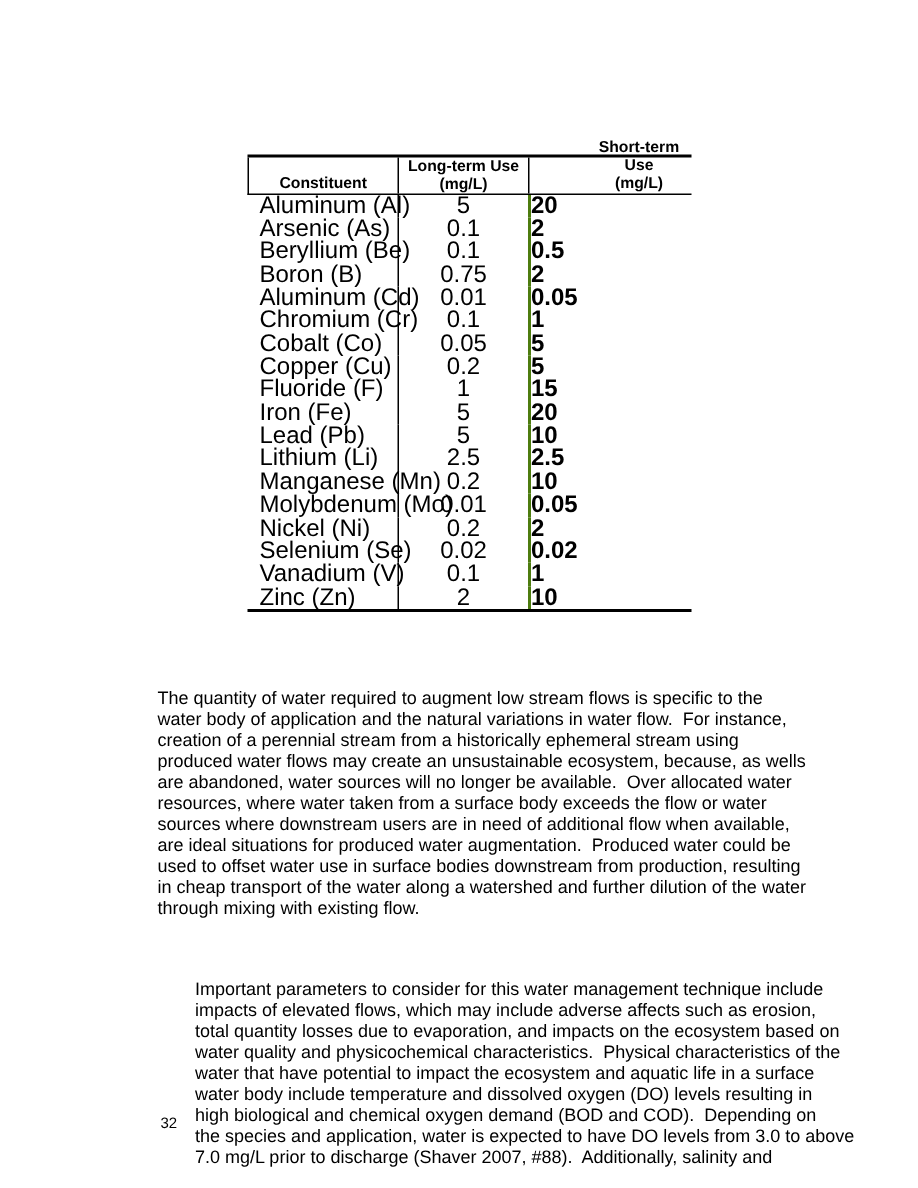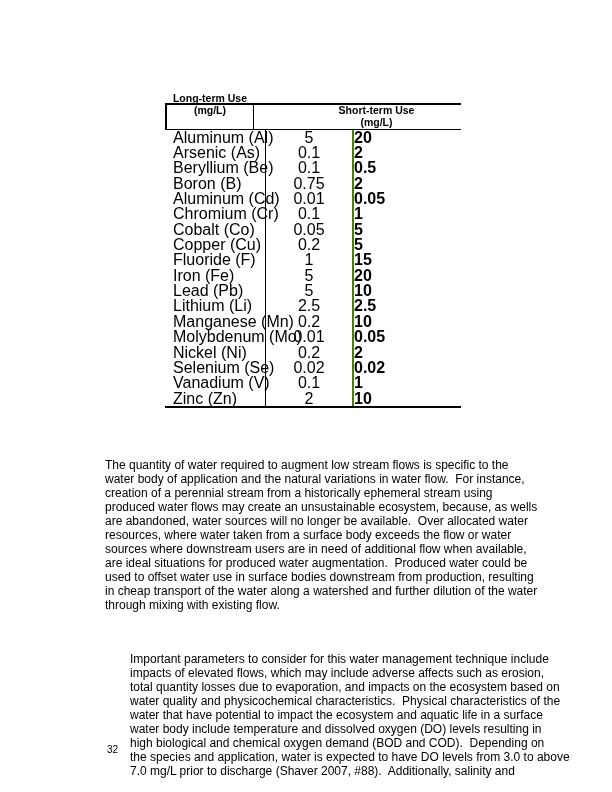--- a/index.html
+++ b/index.html
@@ -20,21 +20,21 @@
     box-sizing:content-box;
   }
   .thead {
     display:flex; height:24.5px; box-sizing:border-box;
     border-bottom:1.5px solid #000; border-left:1px solid #000;
     font-weight:bold; font-size:10.5px; line-height:12px;
   }
   .th1 { width:99px; display:flex; align-items:flex-end; justify-content:center;
          padding-bottom:1px; box-sizing:border-box; }
   .th2 { width:87px; border-left:1px solid #000; display:flex; flex-direction:column;
-         justify-content:flex-end; text-align:center; padding-bottom:13px; box-sizing:border-box; }
+         justify-content:flex-end; text-align:center; padding-bottom:0; box-sizing:border-box; }
   .th3 { flex:1; border-left:1px solid #000; display:flex; flex-direction:column;
          justify-content:flex-end; text-align:center; padding-bottom:1px; box-sizing:border-box;padding-left:38px; }
   .trow { display:flex; height:15.36px; font-size:16px; line-height:15.36px; }
   .td1 { width:100px; padding-left:8px; box-sizing:border-box; white-space:nowrap; }
   .td2 { width:87px; border-left:1px solid #000; text-align:center; box-sizing:border-box; }
   .td3 { flex:1; border-left:2px solid #4d7c0f; text-align:left;
          padding-right:40px; box-sizing:border-box;font-weight:bold; }
   .bodycopy {
     position:absolute; left:105px; top:430px;
     font-family:Liberation Sans, sans-serif;
@@ -47,20 +47,21 @@
   }
 </style>
 </head>
 <body>
 
 <div class="doc-title">
 </div>
 
 <div class="tbl">
   <div class="thead">
+    <div class="th1">Constituent</div>
     <div class="th2">
       <div>Long-term Use</div>
       <div>(mg/L)</div>
     </div>
     <div class="th3">
       <div>Short-term Use</div>
       <div>(mg/L)</div>
     </div>
   </div>
   <div id="table-body">

